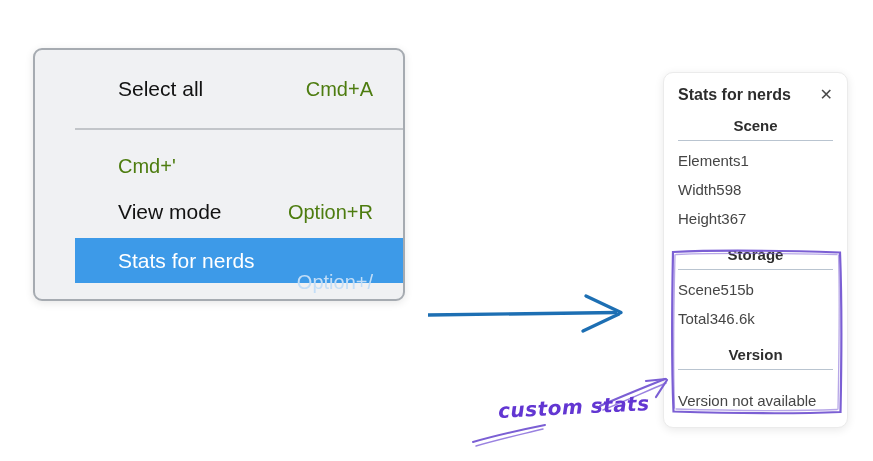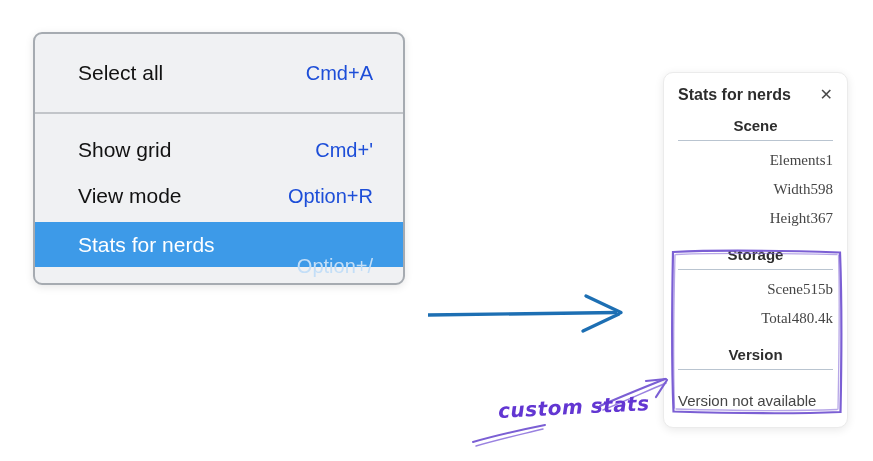--- a/index.html
+++ b/index.html
@@ -6,36 +6,37 @@
   body{
     position:relative;
     width:873px;height:461px;
     background:#ffffff;
     font-family:"Liberation Sans", sans-serif;
     overflow:hidden;
   }
 
   
   .context-menu{
-    position:absolute;left:33px;top:32px;width:372px;
+    position:absolute;left:33px;top:48px;width:372px;
     background:#f0f1f3;
     border:2px solid #a6abb1;
     border-radius:9px;
     box-shadow:0 2px 8px rgba(0,0,0,0.10);
     box-sizing:border-box;
     overflow:hidden;
+    padding-left:40px;
   }
   .menu-row{
     display:flex;justify-content:space-between;align-items:center;
     padding:0 30px 0 43px;
     font-size:21px;color:#121212;
     height:46px;
     cursor:default;
   }
-  .menu-row .shortcut{color:#1d4ed8;font-size:20px;}
+  .menu-row .shortcut{color:#4d7c0f;font-size:20px;}
   .menu-section-first .menu-row{height:78px;}
   .menu-divider{height:2px;background:#c2c5c9;}
   .menu-group{padding:13px 0 16px;}
   .menu-row.highlighted{
     background:#3d9ae8;
     color:#ffffff;
     height:45px;
     margin-top:3px;
   }
   .menu-row.highlighted .shortcut{color:#c3def7;margin-top:44px;}
@@ -59,21 +60,21 @@
   .panel-title{font-size:16px;font-weight:bold;color:#2d2d2d;}
   .panel-close{
     font-size:16px;color:#4a4a4a;background:none;border:none;
     padding:0;line-height:1;cursor:pointer;font-family:inherit;
   }
   .stat-heading{
     text-align:center;font-weight:bold;font-size:15px;color:#2e2e2e;
     margin:13px 0 6px;
   }
   .stat-hr{height:1px;background:#b9c4d0;margin:0 0 5px;}
-  .stat-row{display:flex;justify-content:flex-end;line-height:29px;font-family:Liberation Serif, serif;}
+  .stat-row{display:flex;justify-content:flex-start;line-height:29px;}
   .stat-note{line-height:29px;margin-top:16px;}
 
   
   .purple-box{position:absolute;left:663px;top:243px;pointer-events:none;}
   .purple-arrow{position:absolute;left:455px;top:370px;pointer-events:none;}
   .custom-stats-label{
     position:absolute;left:498px;top:395px;
     font-family:"DejaVu Sans", sans-serif;
     font-style:italic;font-weight:600;
     font-size:20px;letter-spacing:0.5px;
@@ -87,21 +88,20 @@
 <div class="context-menu">
   <div class="menu-section-first">
     <div class="menu-row">
       <span>Select all</span>
       <span class="shortcut">Cmd+A</span>
     </div>
   </div>
   <div class="menu-divider"></div>
   <div class="menu-group">
     <div class="menu-row">
-      <span>Show grid</span>
       <span class="shortcut">Cmd+'</span>
     </div>
     <div class="menu-row">
       <span>View mode</span>
       <span class="shortcut">Option+R</span>
     </div>
     <div class="menu-row highlighted">
       <span>Stats for nerds</span>
       <span class="shortcut">Option+/</span>
     </div>
@@ -139,21 +139,21 @@
 
   <div class="stat-section">
     <div class="stat-heading">Storage</div>
     <div class="stat-hr"></div>
     <div class="stat-row">
       <span>Scene</span>
       <span>515b</span>
     </div>
     <div class="stat-row">
       <span>Total</span>
-      <span>480.4k</span>
+      <span>346.6k</span>
     </div>
   </div>
 
   <div class="stat-section">
     <div class="stat-heading">Version</div>
     <div class="stat-hr"></div>
     <div class="stat-note">Version not available</div>
   </div>
 </div>
 

